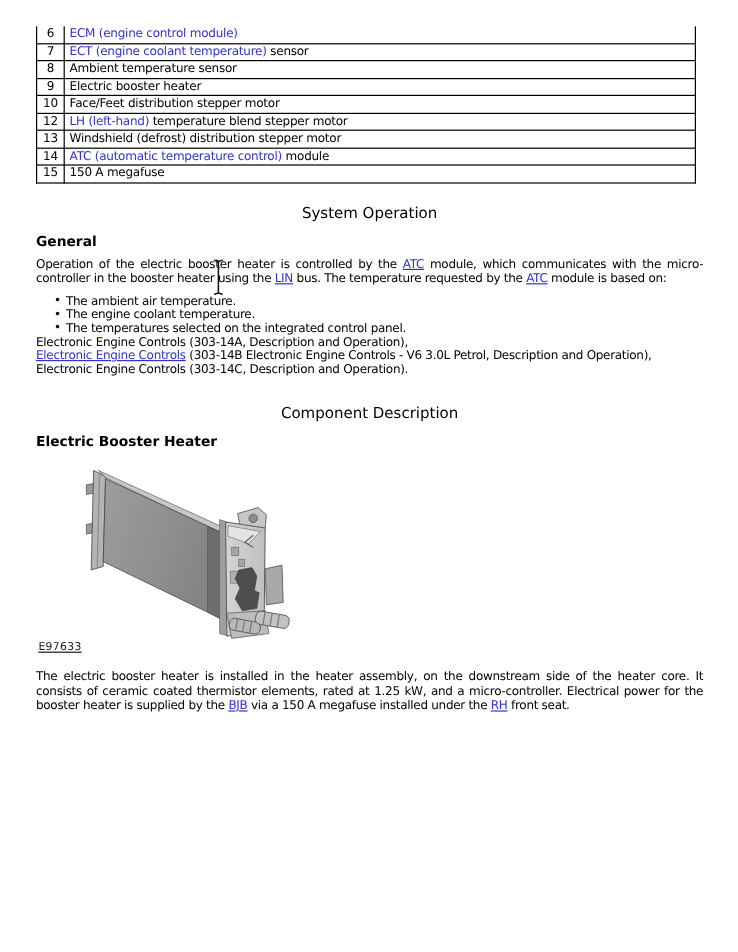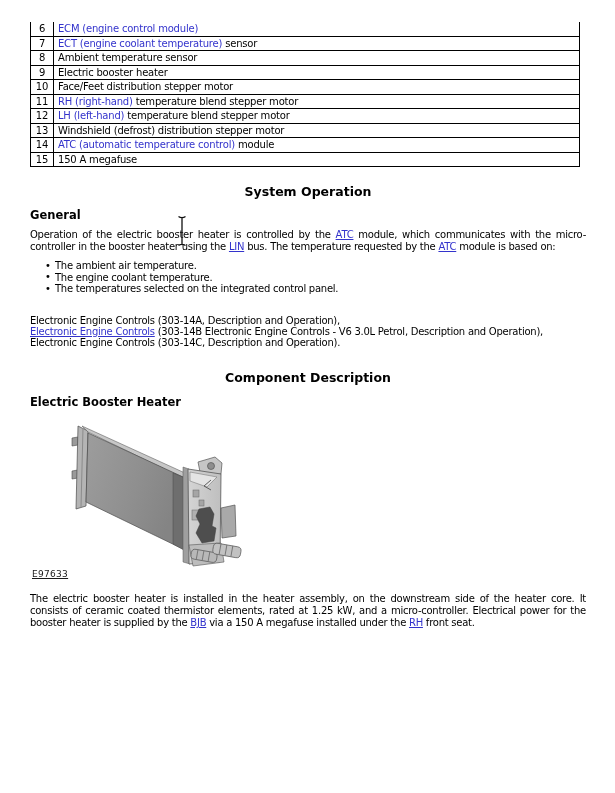--- a/index.html
+++ b/index.html
@@ -10,29 +10,29 @@
   .content{position:absolute;left:30px;top:0;width:556px;}
   
   table.comp{border-collapse:collapse;margin-top:22px;width:550px;}
   table.comp td{
     border:1px solid #000;font-size:10px;letter-spacing:-0.2px;
     padding:1px 4px;height:11.5px;line-height:11.5px;white-space:nowrap;overflow:hidden;
   }
   table.comp tr:first-child td{border-top:none;}
   td.num{width:14px;text-align:center;padding:1px 2px;}
   
-  .h-center{font-size:12.5px;font-weight:bold;text-align:center;margin:17px 0 0 0;}
+  .h-center{font-size:12.5px;font-weight:normal;text-align:center;margin:17px 0 0 0;}
   .h-sub{font-size:11.5px;font-weight:bold;margin:9px 0 0 0;}
   .txt{font-size:10px;letter-spacing:-0.25px;line-height:12px;margin:7px 0 0 0;}
   .just{text-align:justify;}
   .oneline{letter-spacing:-0.55px;white-space:nowrap;}
   ul.blt{margin:7px 0 0 0;padding:0 0 0 15px;list-style:none;}
   ul.blt li{font-size:10px;letter-spacing:-0.25px;line-height:11.5px;position:relative;padding-left:10px;}
   ul.blt li::before{content:"\2022";position:absolute;left:0;top:-0.5px;font-size:10px;}
-  .refs{margin-top:20px;}
+  .refs{margin-top:0;}
   .refs .rline{font-size:10px;letter-spacing:-0.25px;line-height:11.3px;white-space:nowrap;}
   a.lnk{color:#3333cc;text-decoration:none;cursor:pointer;}
   a.lnk.u{text-decoration:underline;}
   
   .figure{position:relative;height:172px;margin-top:5px;}
   .figure svg.art{position:absolute;left:-5px;top:0;}
   .figlabel{position:absolute;left:2px;bottom:7px;font-size:9px;letter-spacing:0.3px;color:#1a1a1a;text-decoration:underline;}
   
   .ibeam{position:absolute;left:176px;top:215px;pointer-events:none;}
 </style>
@@ -55,24 +55,20 @@
           <td class="num">8</td>
           <td class="desc"><span>Ambient temperature sensor</span></td>
         </tr>
         <tr>
           <td class="num">9</td>
           <td class="desc"><span>Electric booster heater</span></td>
         </tr>
         <tr>
           <td class="num">10</td>
           <td class="desc"><span>Face/Feet distribution stepper motor</span></td>
-        </tr>
-        <tr>
-          <td class="num">11</td>
-          <td class="desc"><a href="#" class="lnk">RH (right-hand)</a><span> temperature blend stepper motor</span></td>
         </tr>
         <tr>
           <td class="num">12</td>
           <td class="desc"><a href="#" class="lnk">LH (left-hand)</a><span> temperature blend stepper motor</span></td>
         </tr>
         <tr>
           <td class="num">13</td>
           <td class="desc"><span>Windshield (defrost) distribution stepper motor</span></td>
         </tr>
         <tr>

